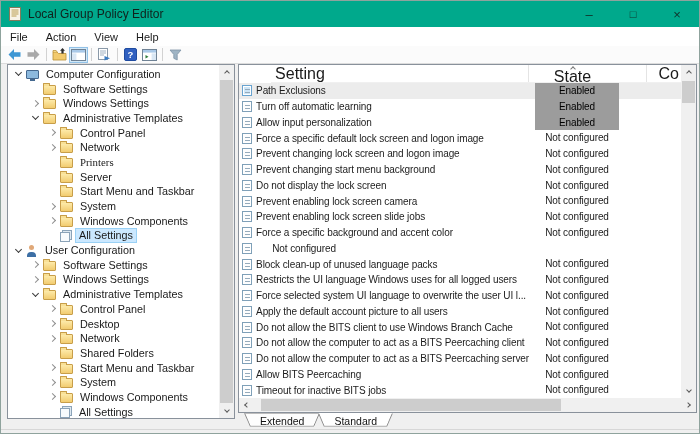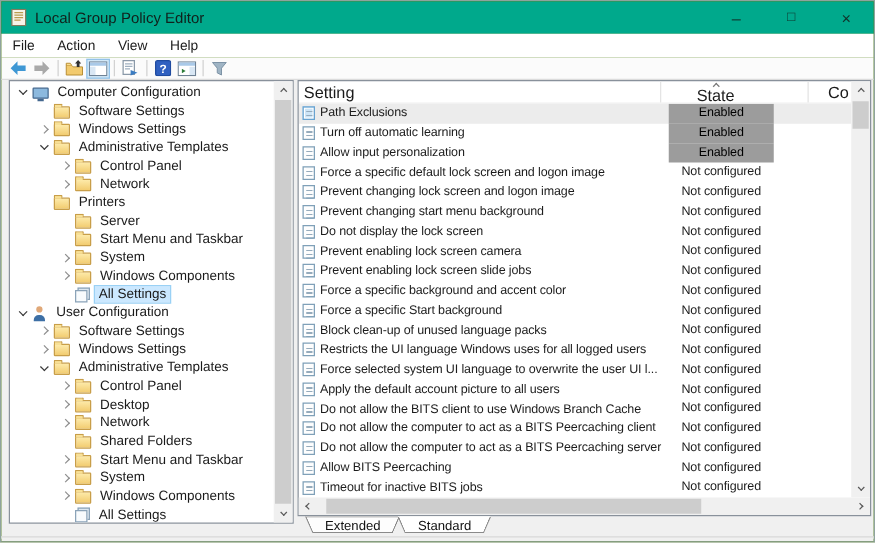--- a/index.html
+++ b/index.html
@@ -1,19 +1,19 @@
 <!DOCTYPE html>
 <html><head>
 <meta charset="utf-8">
 <style>
   html,body{margin:0;padding:0;background:#e8e8e8;}
   *{box-sizing:border-box;}
   .window{
     width:700px;height:434px;position:relative;margin:0;
-    font-family:"Liberation Sans",sans-serif;background:#4d7c0f;
+    font-family:"Liberation Sans",sans-serif;background:#22c55e;
     border:1px solid #8fa39d;overflow:hidden;
   }
   
   .titlebar{height:26px;background:#00a98c;display:flex;align-items:center;}
   .title-icon{margin-left:7px;display:flex;align-items:center;}
   .title-text{margin-left:6px;font-size:12px;color:#10211c;}
   .win-controls{margin-left:auto;display:flex;height:100%;}
   .win-btn{width:44px;height:100%;display:flex;align-items:center;justify-content:center;
     color:#10322a;font-size:13px;line-height:1;}
   .win-btn.max{font-size:11px;}
@@ -72,21 +72,21 @@
   .left .sb-thumb{left:1px;right:1px;top:1px;bottom:1px;}
   .rp-vthumb{left:1px;right:1px;top:2px;height:22px;}
   .hscroll{height:14px;background:#f0f0f0;display:flex;flex:none;}
   .hs-track{flex:1;position:relative;}
   .hs-thumb{position:absolute;top:1px;bottom:1px;left:8px;width:300px;background:#cdcdcd;}
   
   .rightcol{flex:1;margin-left:3px;display:flex;flex-direction:column;}
   .listpane{height:349px;display:flex;flex-direction:column;}
   .list-upper{flex:1;display:flex;overflow:hidden;}
   .list-content{flex:1;display:flex;flex-direction:column;overflow:hidden;}
-  .lheader{height:18px;display:flex;font-size:13px;color:#1a1a1a;border-bottom:1px solid #f0f0f0;flex:none;}
+  .lheader{height:18px;display:flex;font-size:16px;color:#1a1a1a;border-bottom:1px solid #f0f0f0;flex:none;margin-left:32px;}
   .hcell{display:flex;align-items:center;border-right:1px solid #e4e4e4;overflow:hidden;}
   .hcell.setting{flex:1;padding-left:4px;}
   .hcell.state{width:118px;flex:none;flex-direction:column;justify-content:flex-end;
     align-items:center;padding:1px 30px 0 0;}
   .hcell.state .hlabel{line-height:11px;}
   .sortchev{width:4px;height:4px;border-right:1px solid #777;border-bottom:1px solid #777;
     transform:rotate(-135deg);margin-bottom:0px;}
   .hcell.comment{width:34px;flex:none;border-right:none;justify-content:flex-end;padding-right:2px;}
   .list-body{flex:1;overflow:hidden;font-size:10px;letter-spacing:-0.1px;color:#1c1c1c;}
   .lrow{height:15.75px;display:flex;align-items:center;white-space:nowrap;}
@@ -234,21 +234,21 @@
             <span class="tic ic-folder"></span>
             <span class="tlabel">Control Panel</span>
           </div>
           <div class="trow" style="padding-left: 38px;">
             <span class="expbox">
               <span class="exp"></span>
             </span>
             <span class="tic ic-folder"></span>
             <span class="tlabel">Network</span>
           </div>
-          <div class="trow" style="padding-left: 21px;">
+          <div class="trow" style="padding-left: 38px; font-family: Liberation Serif, serif;">
             <span class="expbox"></span>
             <span class="tic ic-folder"></span>
             <span class="tlabel">Printers</span>
           </div>
           <div class="trow" style="padding-left: 38px;">
             <span class="expbox"></span>
             <span class="tic ic-folder"></span>
             <span class="tlabel">Server</span>
           </div>
           <div class="trow" style="padding-left: 38px;">
@@ -461,21 +461,20 @@
                 <div class="lrow">
                   <span class="lic"></span>
                   <span class="lname">Force a specific background and accent color</span>
                   <span class="lstate">
                     <span class="stbox">Not configured</span>
                   </span>
                   <span class="lcomment"></span>
                 </div>
                 <div class="lrow">
                   <span class="lic"></span>
-                  <span class="lname">Force a specific Start background</span>
                   <span class="lstate">
                     <span class="stbox">Not configured</span>
                   </span>
                   <span class="lcomment"></span>
                 </div>
                 <div class="lrow">
                   <span class="lic"></span>
                   <span class="lname">Block clean-up of unused language packs</span>
                   <span class="lstate">
                     <span class="stbox">Not configured</span>

